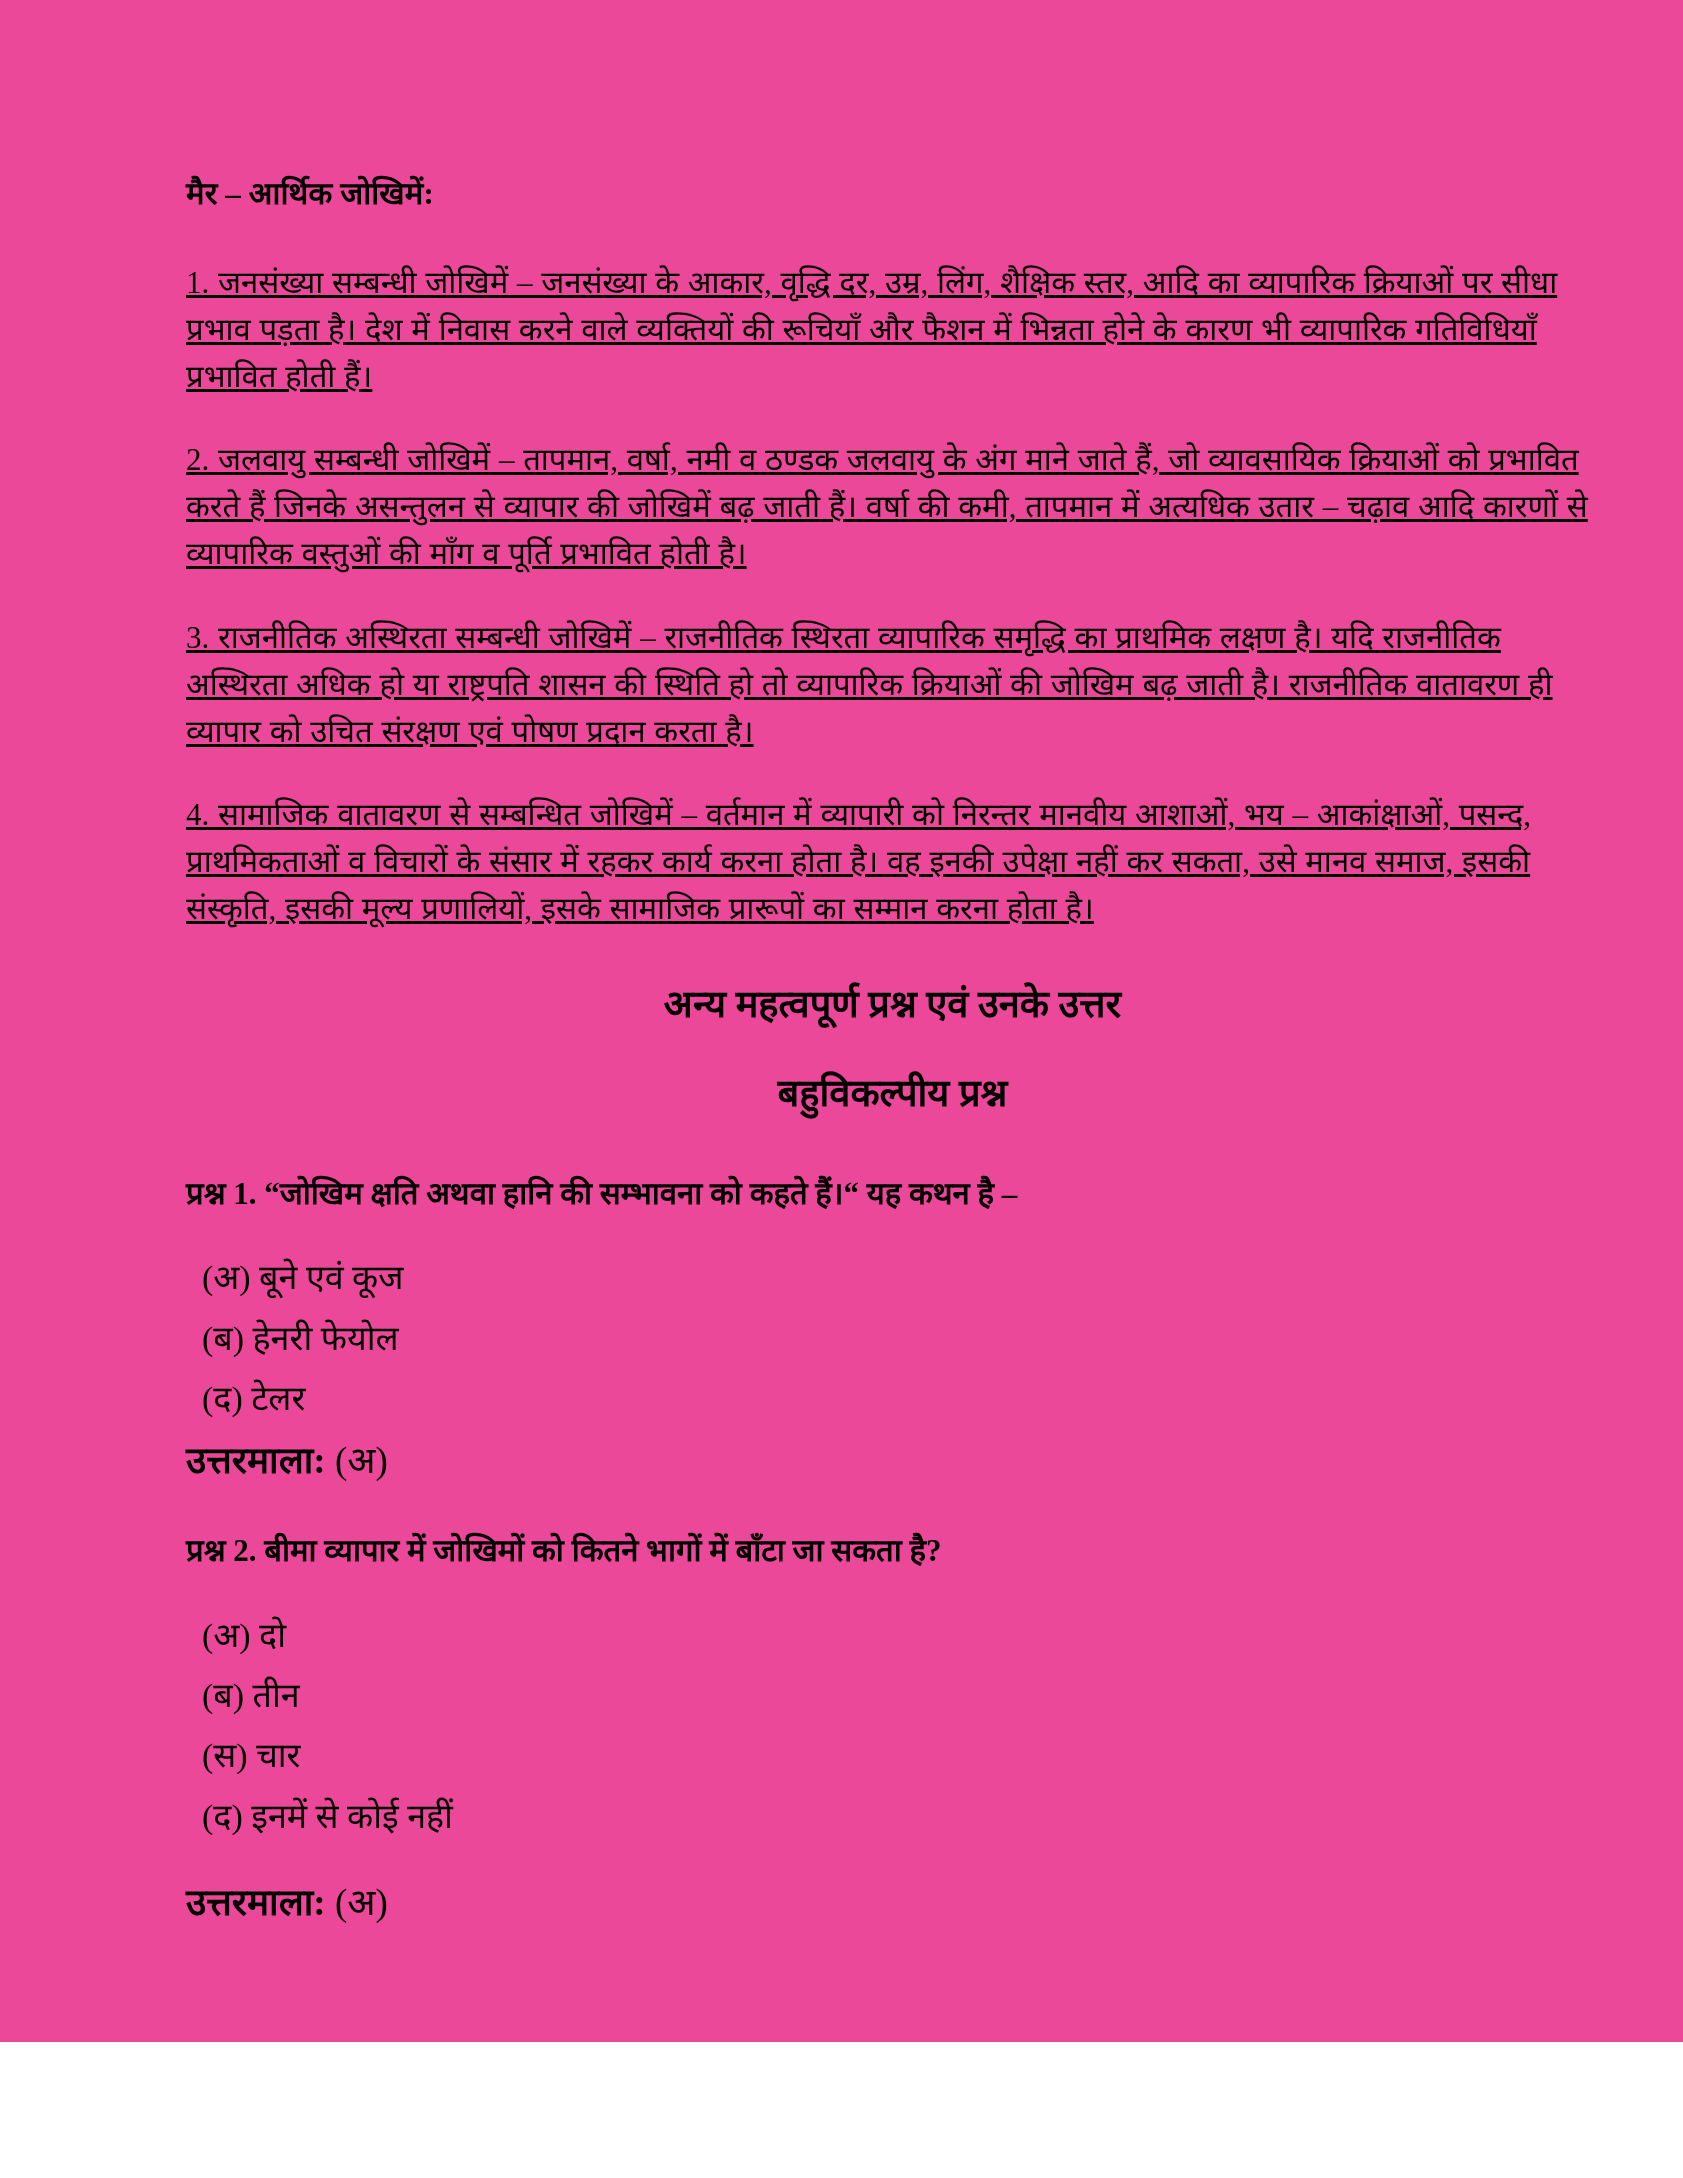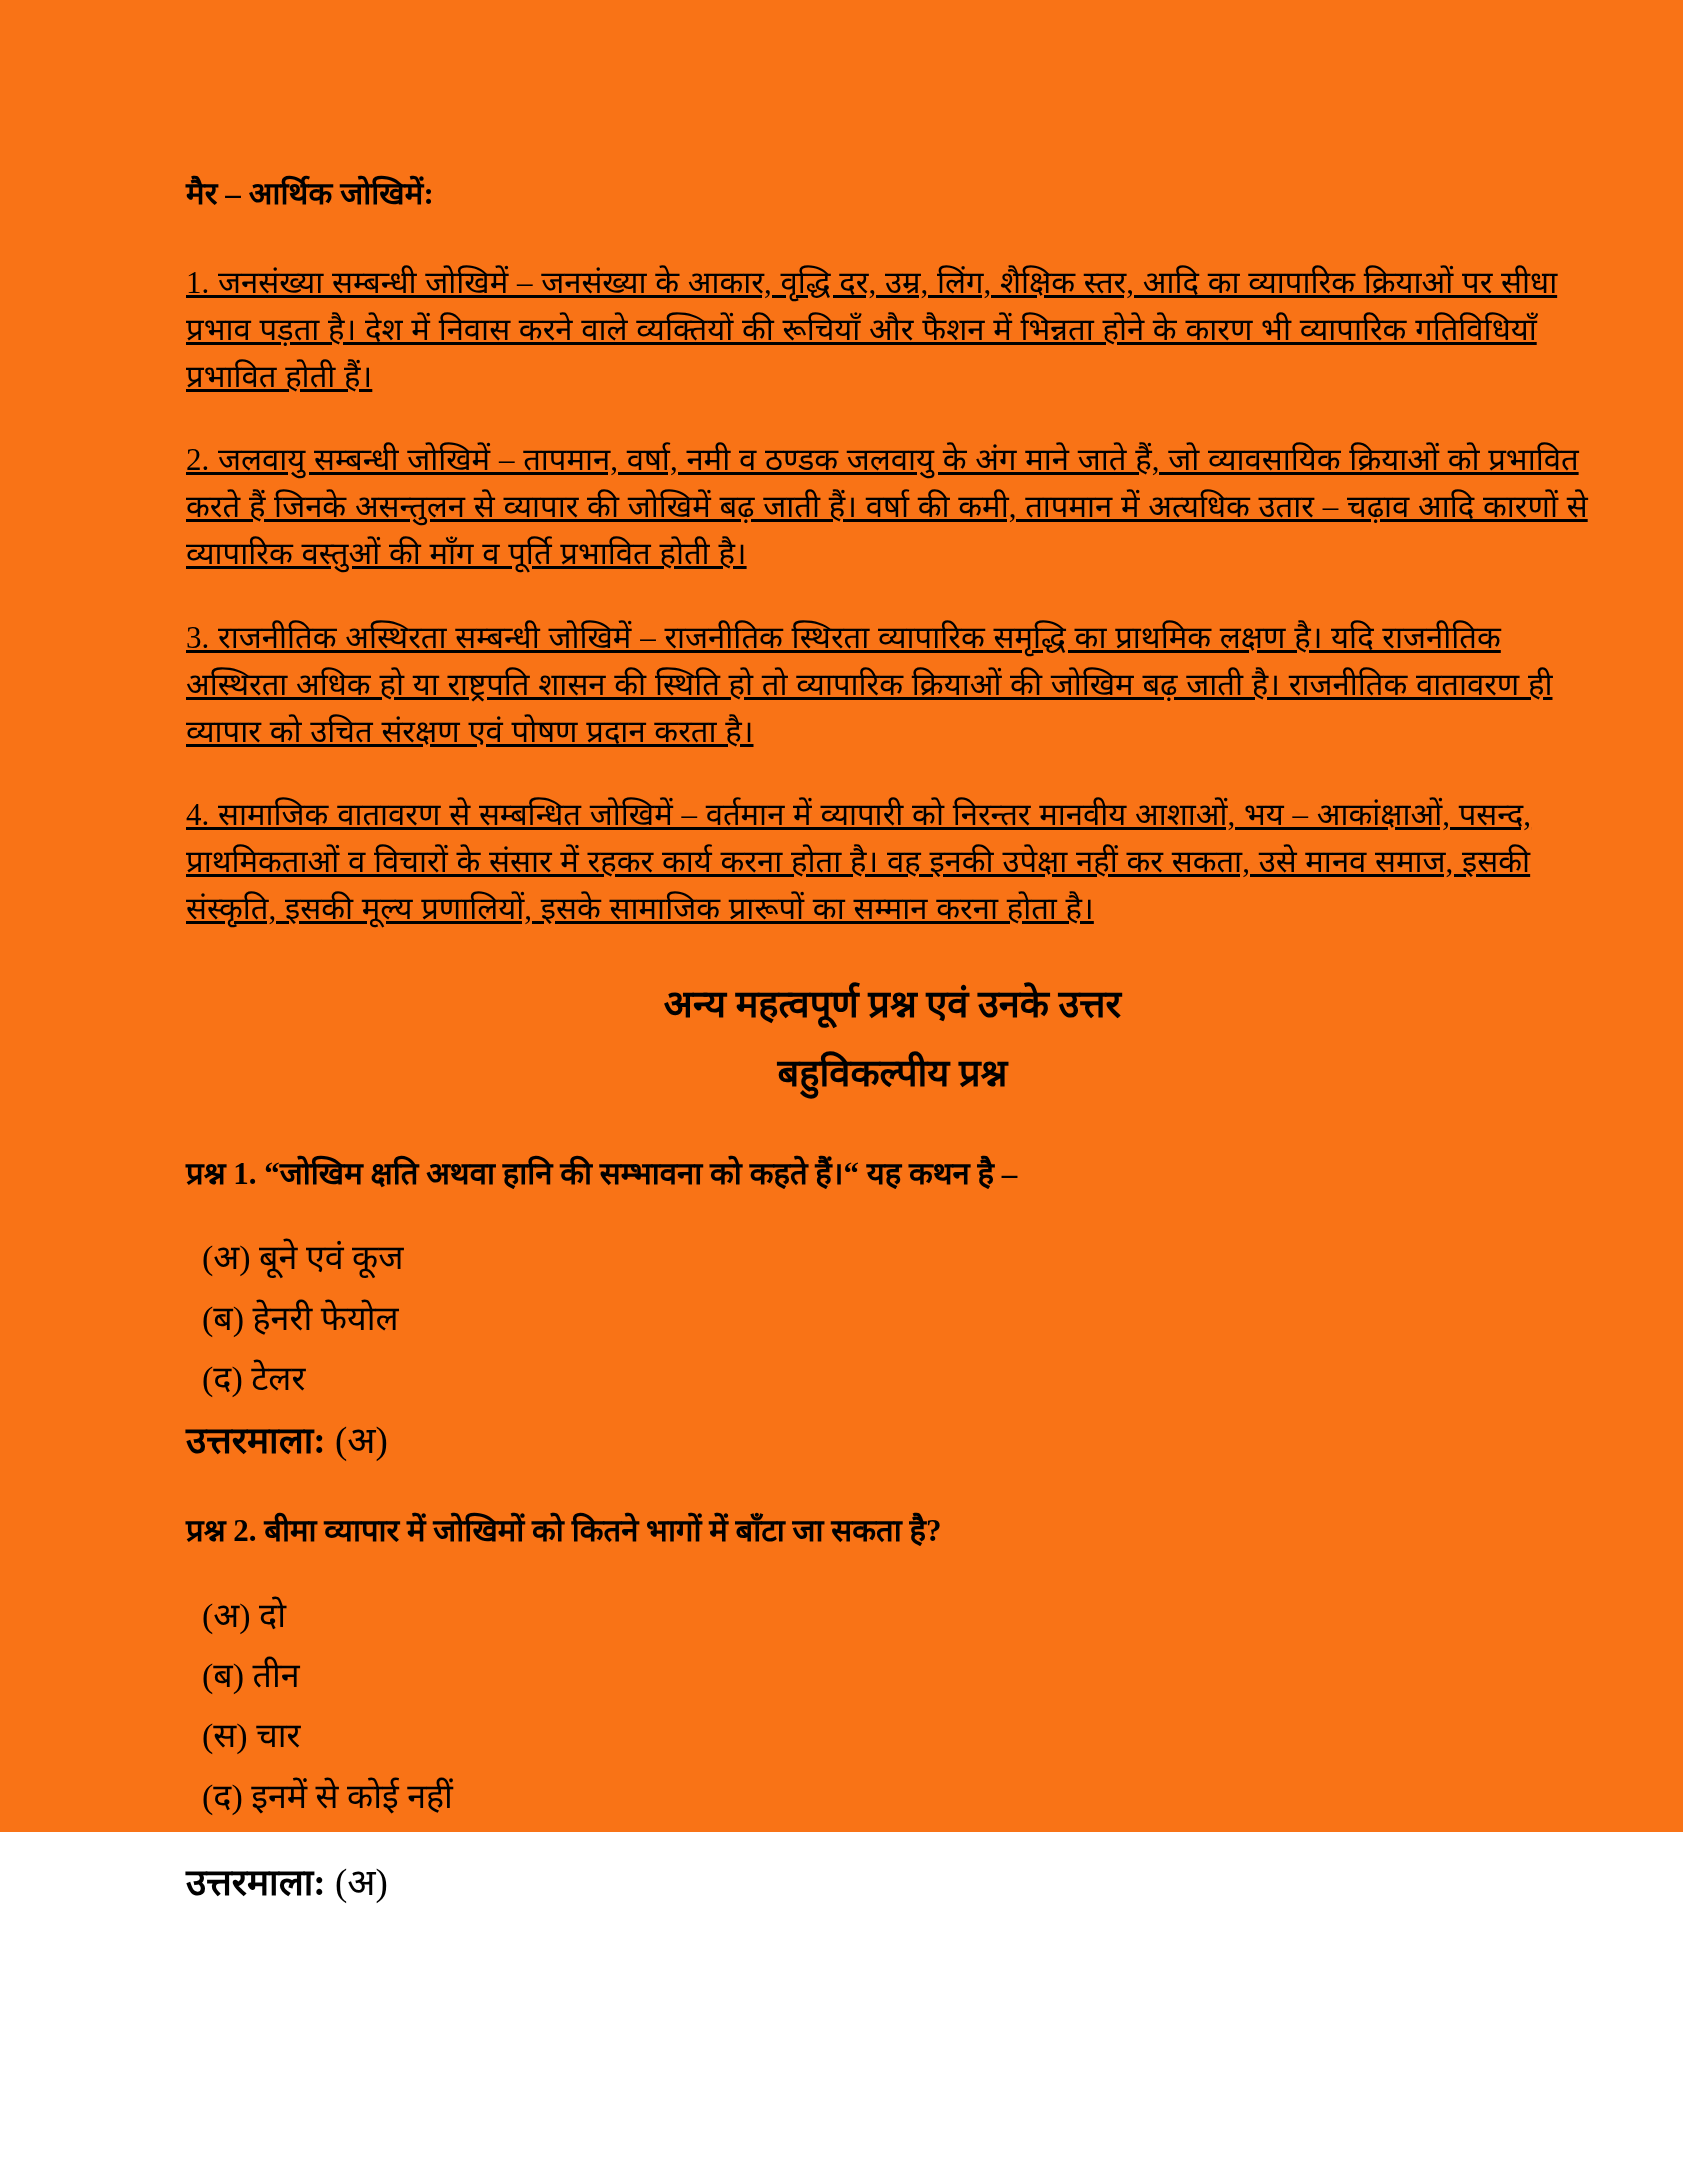--- a/index.html
+++ b/index.html
@@ -11,23 +11,23 @@
     width: 1683px;
     height: 2178px;
     font-family: "Liberation Serif", "DejaVu Serif", serif;
     color: #000000;
     -webkit-font-smoothing: none;
   }
   .page {
     position: relative;
     box-sizing: border-box;
     width: 1683px;
-    height: 1832px;
+    height: 2042px;
     padding: 173px 84px 0 186px;
-    background: #f97316;
+    background: #ec4899;
   }
   .doc-title {
     font-weight: bold;
     font-size: 31px;
     line-height: 1.35;
     margin: 0 0 44px 0;
     letter-spacing: 0.1px;
   }
   .para {
     font-size: 31px;
@@ -36,21 +36,21 @@
     text-align: left;
     word-spacing: 1px;
     text-decoration: underline;
   }
   .para:last-of-type { margin-bottom: 8px; }
   .center-heading-1 {
     text-align: center;
     font-weight: bold;
     font-size: 38px;
     line-height: 1.4;
-    margin: 46px 0 16px 0;
+    margin: 46px 0 36px 0;
   }
   .center-heading-2 {
     text-align: center;
     font-weight: bold;
     font-size: 38px;
     line-height: 1.4;
     margin: 0 0 51px 0;
   }
   .q-text {
     font-weight: bold;

